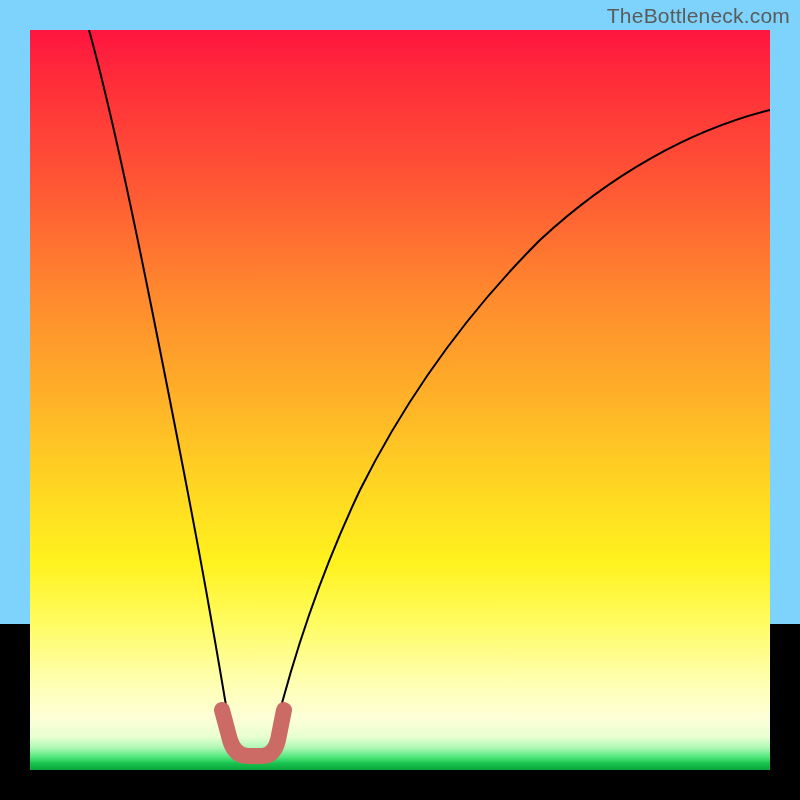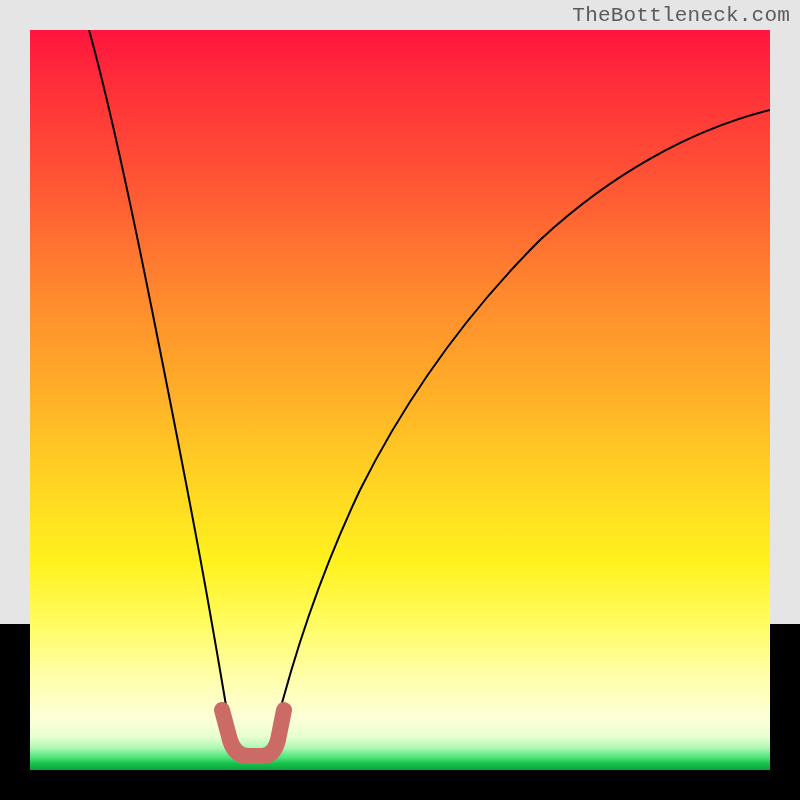--- a/index.html
+++ b/index.html
@@ -10,22 +10,21 @@
     overflow: hidden;
     background: #000;
     font-family: Arial, Helvetica, sans-serif;
   }
   .frame {
     position: absolute;
     left: 0;
     top: 0;
     width: 800px;
     height: 624px;
-    background: #e5e5e5;
-    font-family: Liberation Mono, monospace;
+    background: #7dd3fc;
   }
   .plot {
     position: absolute;
     left: 30px;
     top: 30px;
     width: 740px;
     height: 740px;
     
     background: linear-gradient(to bottom,
       #ff153f 0%,

